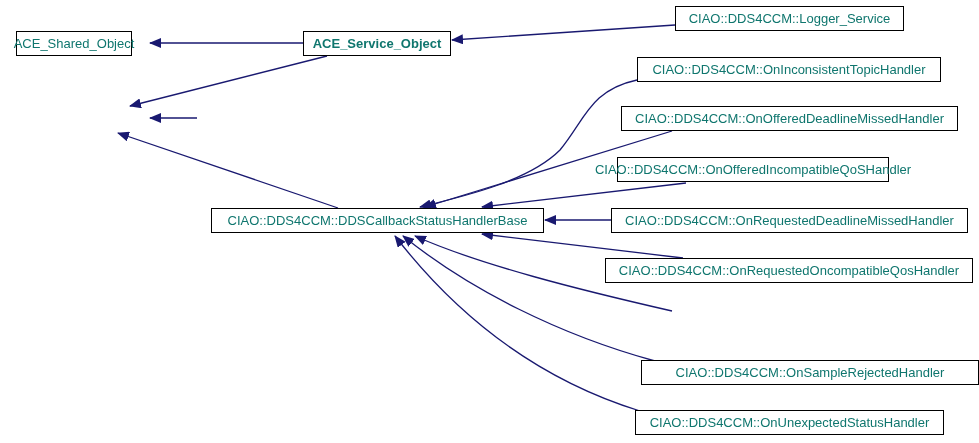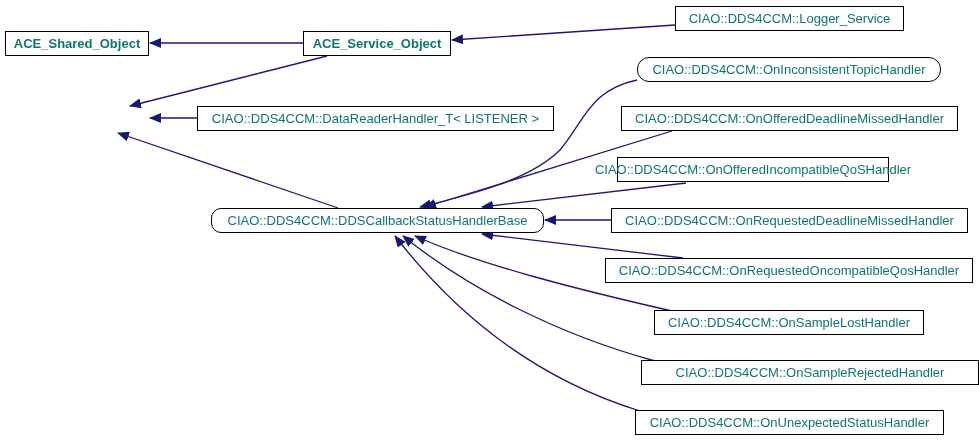--- a/index.html
+++ b/index.html
@@ -52,26 +52,24 @@
 
     <path d="M683,258 L482,234" stroke="#191970" stroke-width="1.3" fill="none" marker-end="url(#arrow)"></path>
 
     <path d="M672,311 C580,290 480,265 415,236" stroke="#191970" stroke-width="1.3" fill="none" marker-end="url(#arrow)"></path>
 
     <path d="M655,361 C560,335 470,290 403,236" stroke="#191970" stroke-width="1.3" fill="none" marker-end="url(#arrow)"></path>
 
     <path d="M640,411 C540,380 460,320 395,236" stroke="#191970" stroke-width="1.3" fill="none" marker-end="url(#arrow)"></path>
   </svg>
 
-  <div class="node" style="left:5px;top:31px;width:144px;font-weight:bold;">ACE_Shared_Object</div>
+  <div class="node" style="left:16px;top:31px;width:116px;">ACE_Shared_Object</div>
   <div class="node" style="left:303px;top:31px;width:148px;font-weight:bold;">ACE_Service_Object</div>
   <div class="node" style="left:675px;top:6px;width:229px;">CIAO::DDS4CCM::Logger_Service</div>
-  <div class="node" style="left:197px;top:106px;width:357px;">CIAO::DDS4CCM::DataReaderHandler_T&lt; LISTENER &gt;</div>
-  <div class="node" style="left:211px;top:208px;width:333px;border-radius:10px;">CIAO::DDS4CCM::DDSCallbackStatusHandlerBase</div>
-  <div class="node" style="left:637px;top:57px;width:304px;border-radius:12px;">CIAO::DDS4CCM::OnInconsistentTopicHandler</div>
+  <div class="node" style="left:211px;top:208px;width:333px;">CIAO::DDS4CCM::DDSCallbackStatusHandlerBase</div>
+  <div class="node" style="left:637px;top:57px;width:304px;">CIAO::DDS4CCM::OnInconsistentTopicHandler</div>
   <div class="node" style="left:621px;top:106px;width:337px;">CIAO::DDS4CCM::OnOfferedDeadlineMissedHandler</div>
   <div class="node" style="left:617px;top:157px;width:272px;">CIAO::DDS4CCM::OnOfferedIncompatibleQoSHandler</div>
   <div class="node" style="left:611px;top:208px;width:357px;text-align:right;">CIAO::DDS4CCM::OnRequestedDeadlineMissedHandler</div>
   <div class="node" style="left:605px;top:258px;width:368px;">CIAO::DDS4CCM::OnRequestedOncompatibleQosHandler</div>
-  <div class="node" style="left:654px;top:310px;width:270px;">CIAO::DDS4CCM::OnSampleLostHandler</div>
   <div class="node" style="left:641px;top:360px;width:338px;text-align:center;">CIAO::DDS4CCM::OnSampleRejectedHandler</div>
   <div class="node" style="left:635px;top:410px;width:309px;">CIAO::DDS4CCM::OnUnexpectedStatusHandler</div>
 </div>
 
 </body></html>

